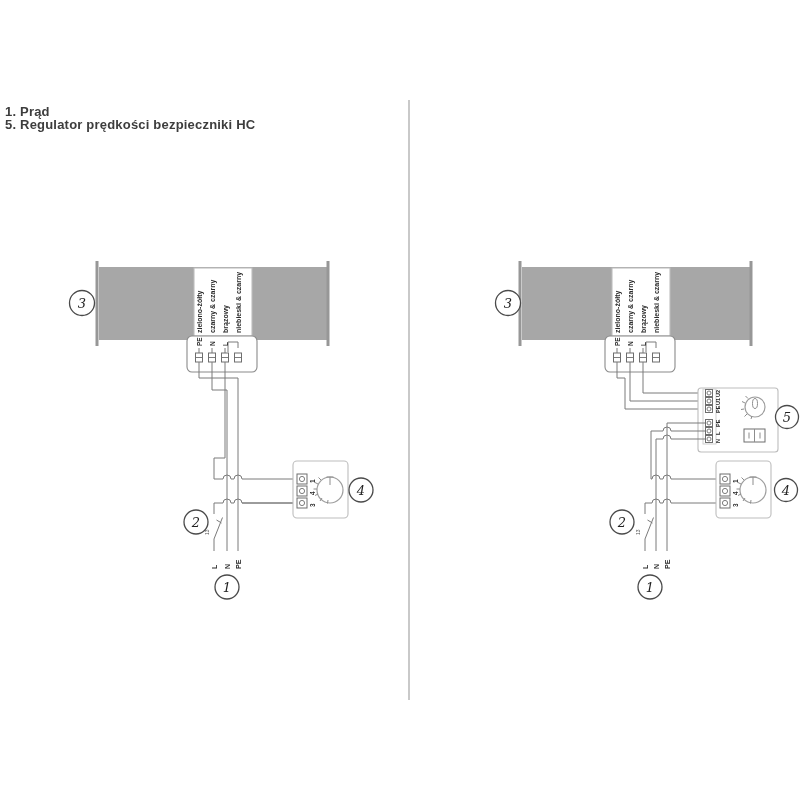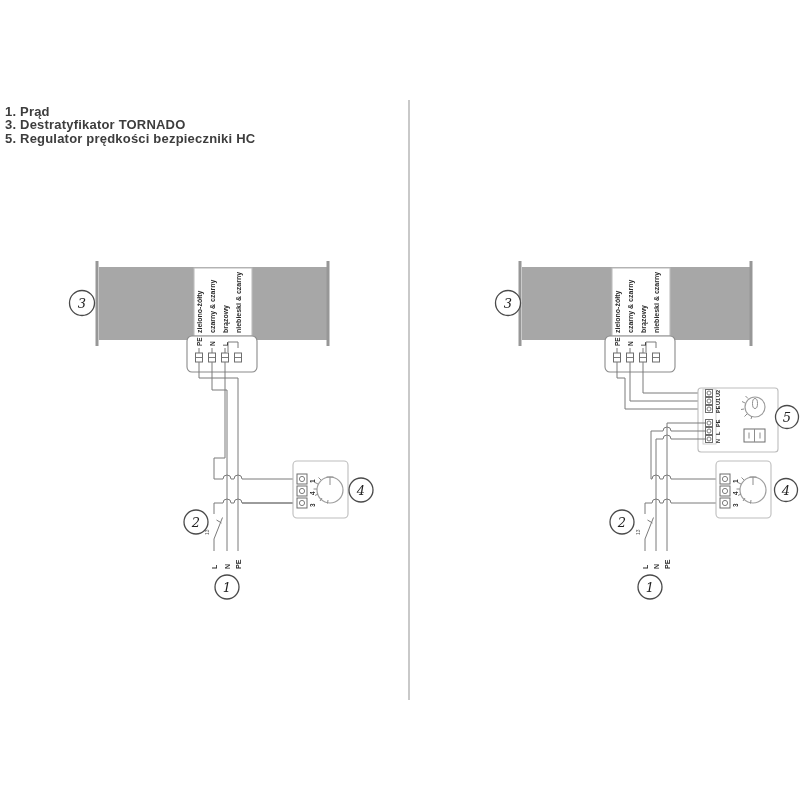--- a/index.html
+++ b/index.html
@@ -33,21 +33,20 @@
   .dial{fill:#fff;stroke:#9e9e9e;stroke-width:1.2;}
   .deco{fill:none;stroke:#8d8d8d;stroke-width:1;}
 </style>
 </head>
 <body>
 
 <div id="page">
 
   <div class="legend">
     <div class="legend-row"><span>1.</span> <span>Prąd</span></div>
-    <div class="legend-row"><span>3.</span> <span>Destratyfikator TORNADO</span></div>
     <div class="legend-row"><span>5.</span> <span>Regulator prędkości bezpieczniki HC</span></div>
   </div>
 
   <div class="divider"></div>
 
   <svg width="800" height="800" viewBox="0 0 800 800">
 
     <g>
 
       <line class="cap" x1="97" y1="261" x2="97" y2="346"></line>

